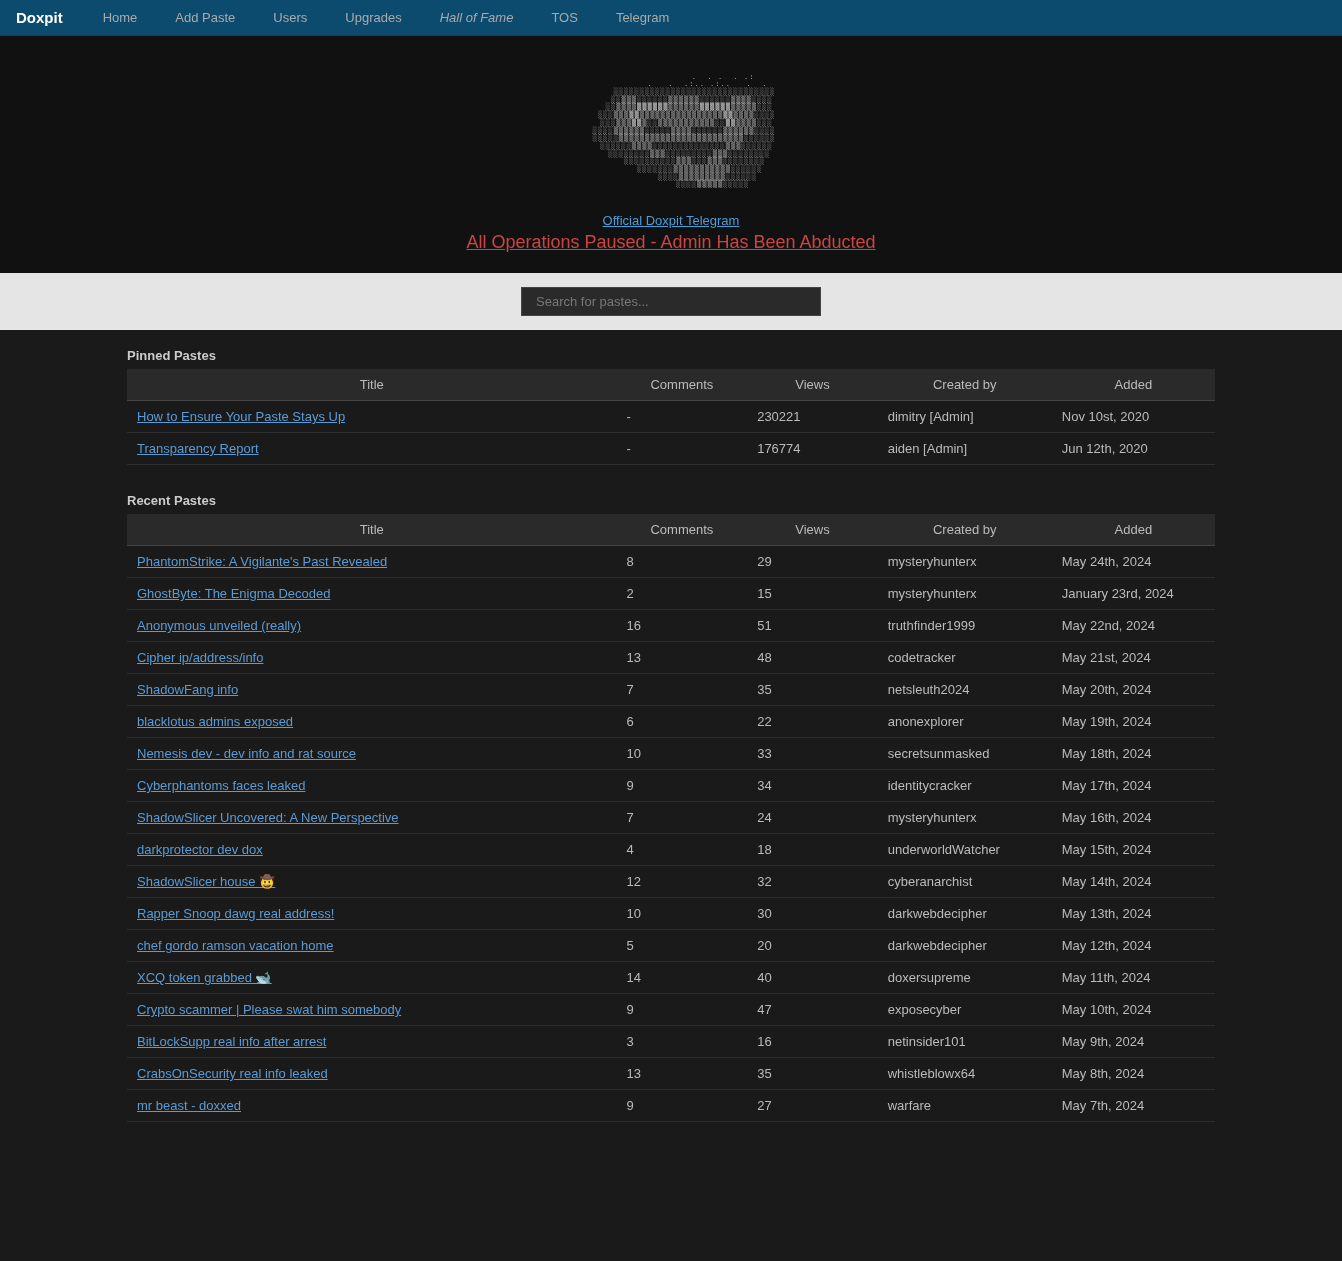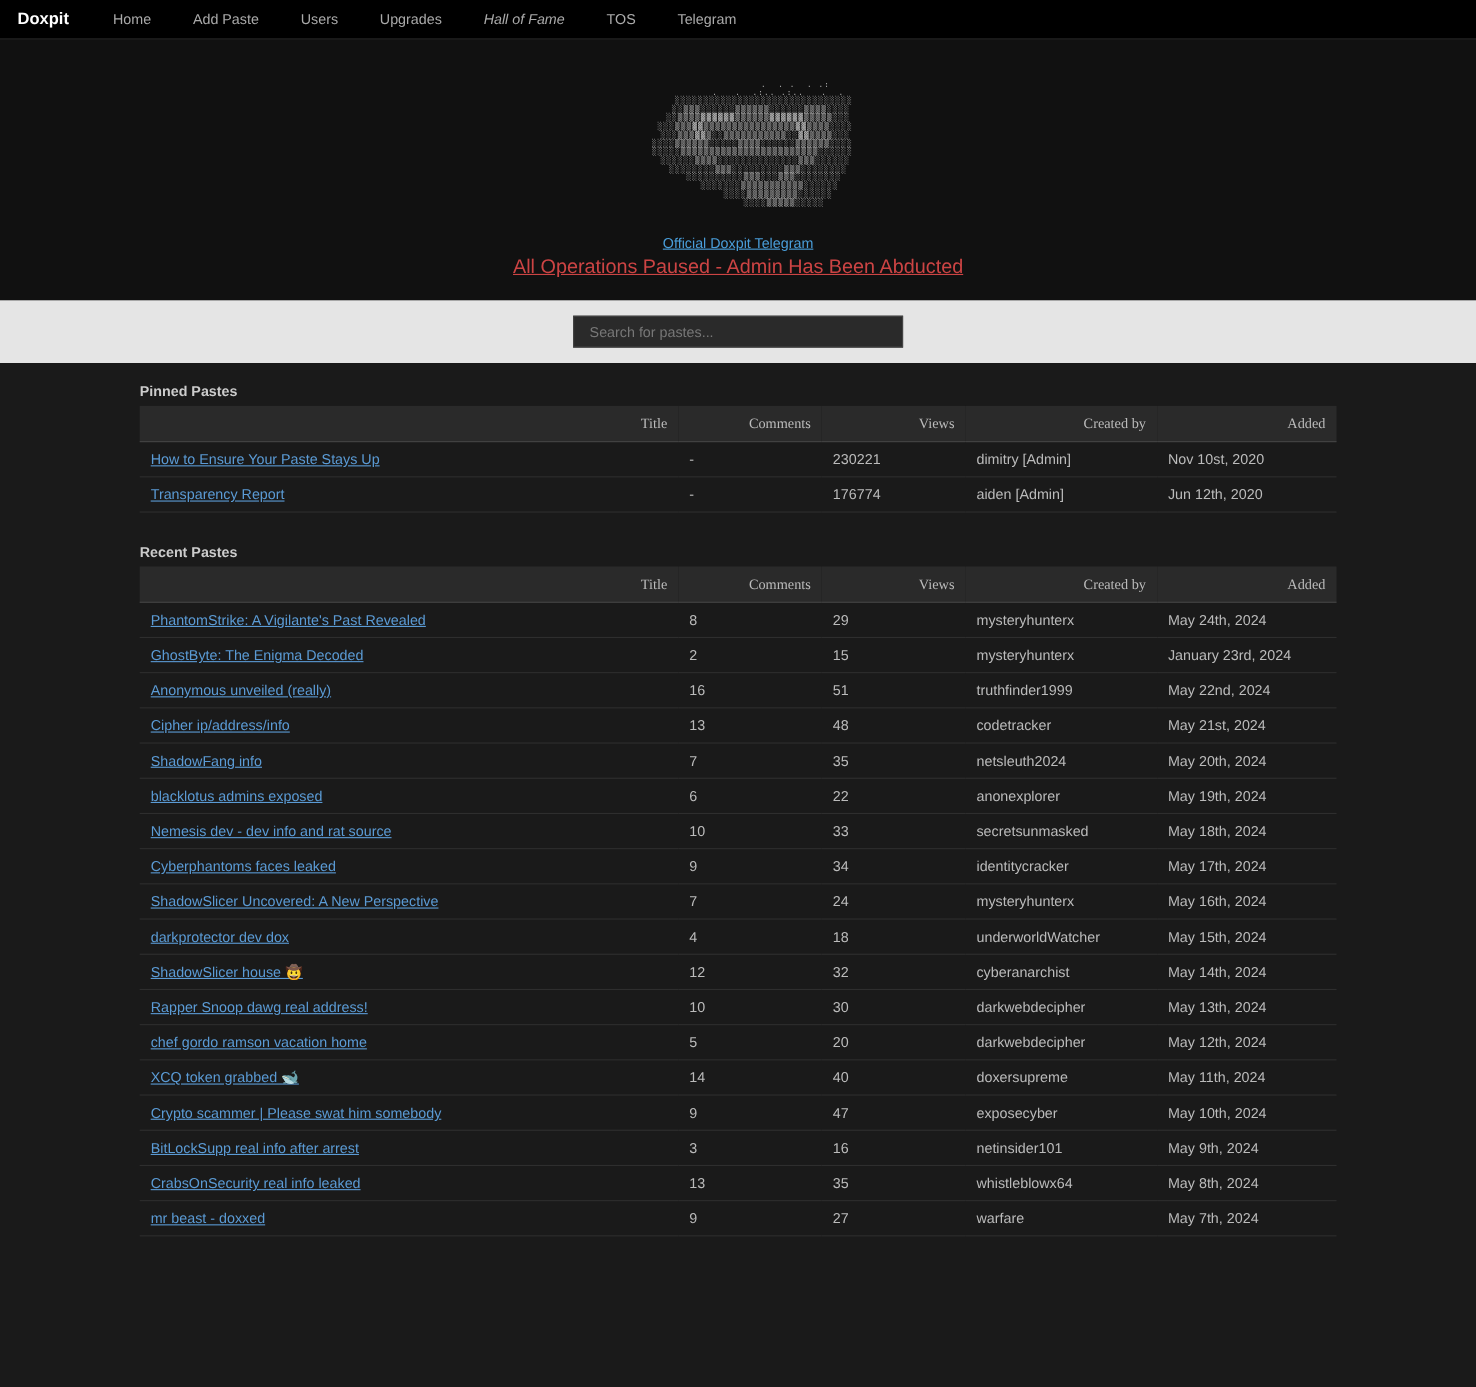--- a/index.html
+++ b/index.html
@@ -4,21 +4,21 @@
   <style>
     * { margin: 0; padding: 0; box-sizing: border-box; }
     body {
       background-color: #1a1a1a;
       color: #ccc;
       font-family: Arial, sans-serif;
       font-size: 13px;
     }
     
     nav {
-      background-color: #000000;
+      background-color: #0c4a6e;
       border-bottom: 1px solid #333;
       padding: 0 16px;
       display: flex;
       align-items: center;
       height: 36px;
     }
     .nav-brand {
       color: #fff;
       font-weight: bold;
       font-size: 15px;
@@ -106,27 +106,26 @@
     
     .paste-table {
       width: 100%;
       border-collapse: collapse;
       margin-bottom: 20px;
     }
     .paste-table thead tr {
       background-color: #2a2a2a;
     }
     .paste-table thead th {
-      text-align: right;
+      text-align: center;
       padding: 8px 10px;
       color: #bbb;
       font-weight: normal;
       font-size: 13px;
       border-bottom: 1px solid #444;
-      font-family: Liberation Serif, serif;
     }
     .paste-table tbody tr {
       border-bottom: 1px solid #2e2e2e;
     }
     .paste-table tbody td {
       padding: 8px 10px;
       font-size: 13px;
       color: #bbb;
     }
     .paste-table tbody td a {

